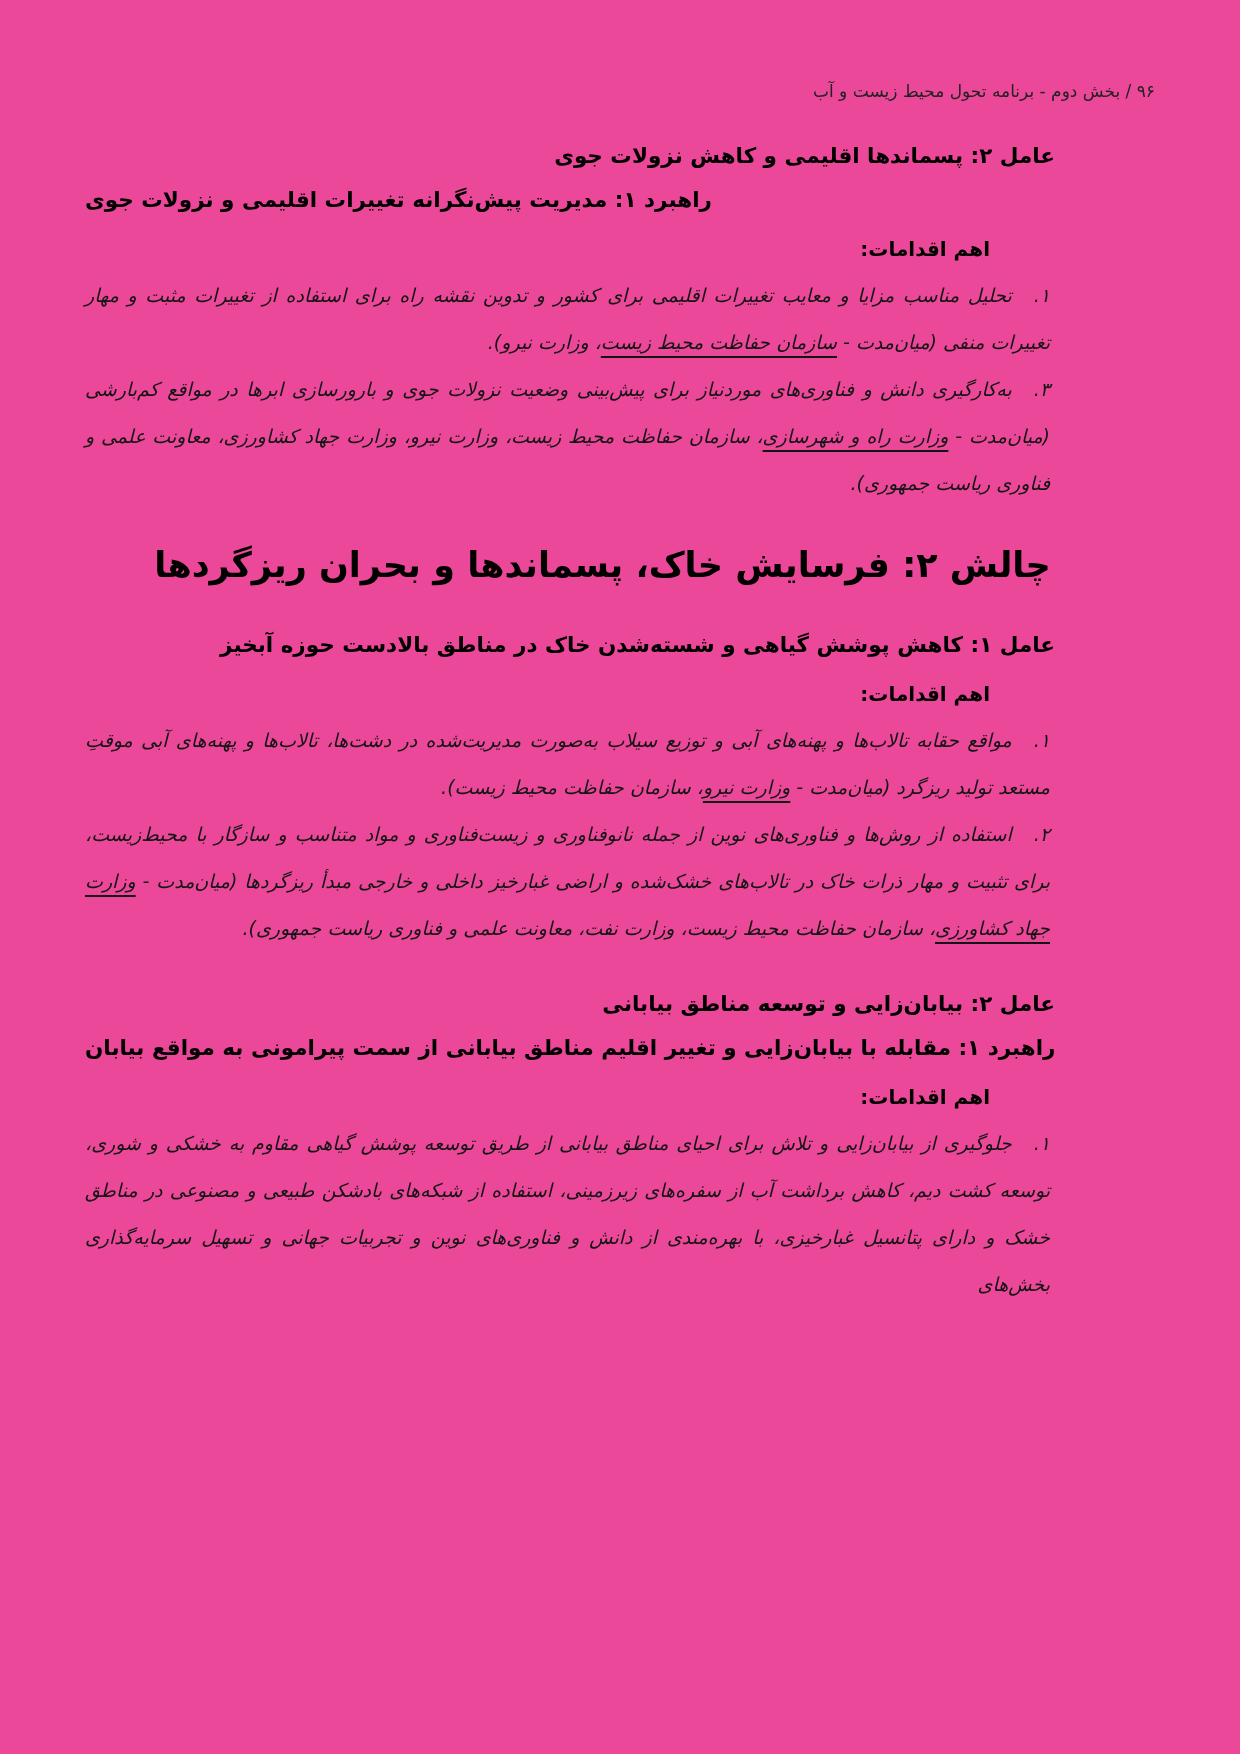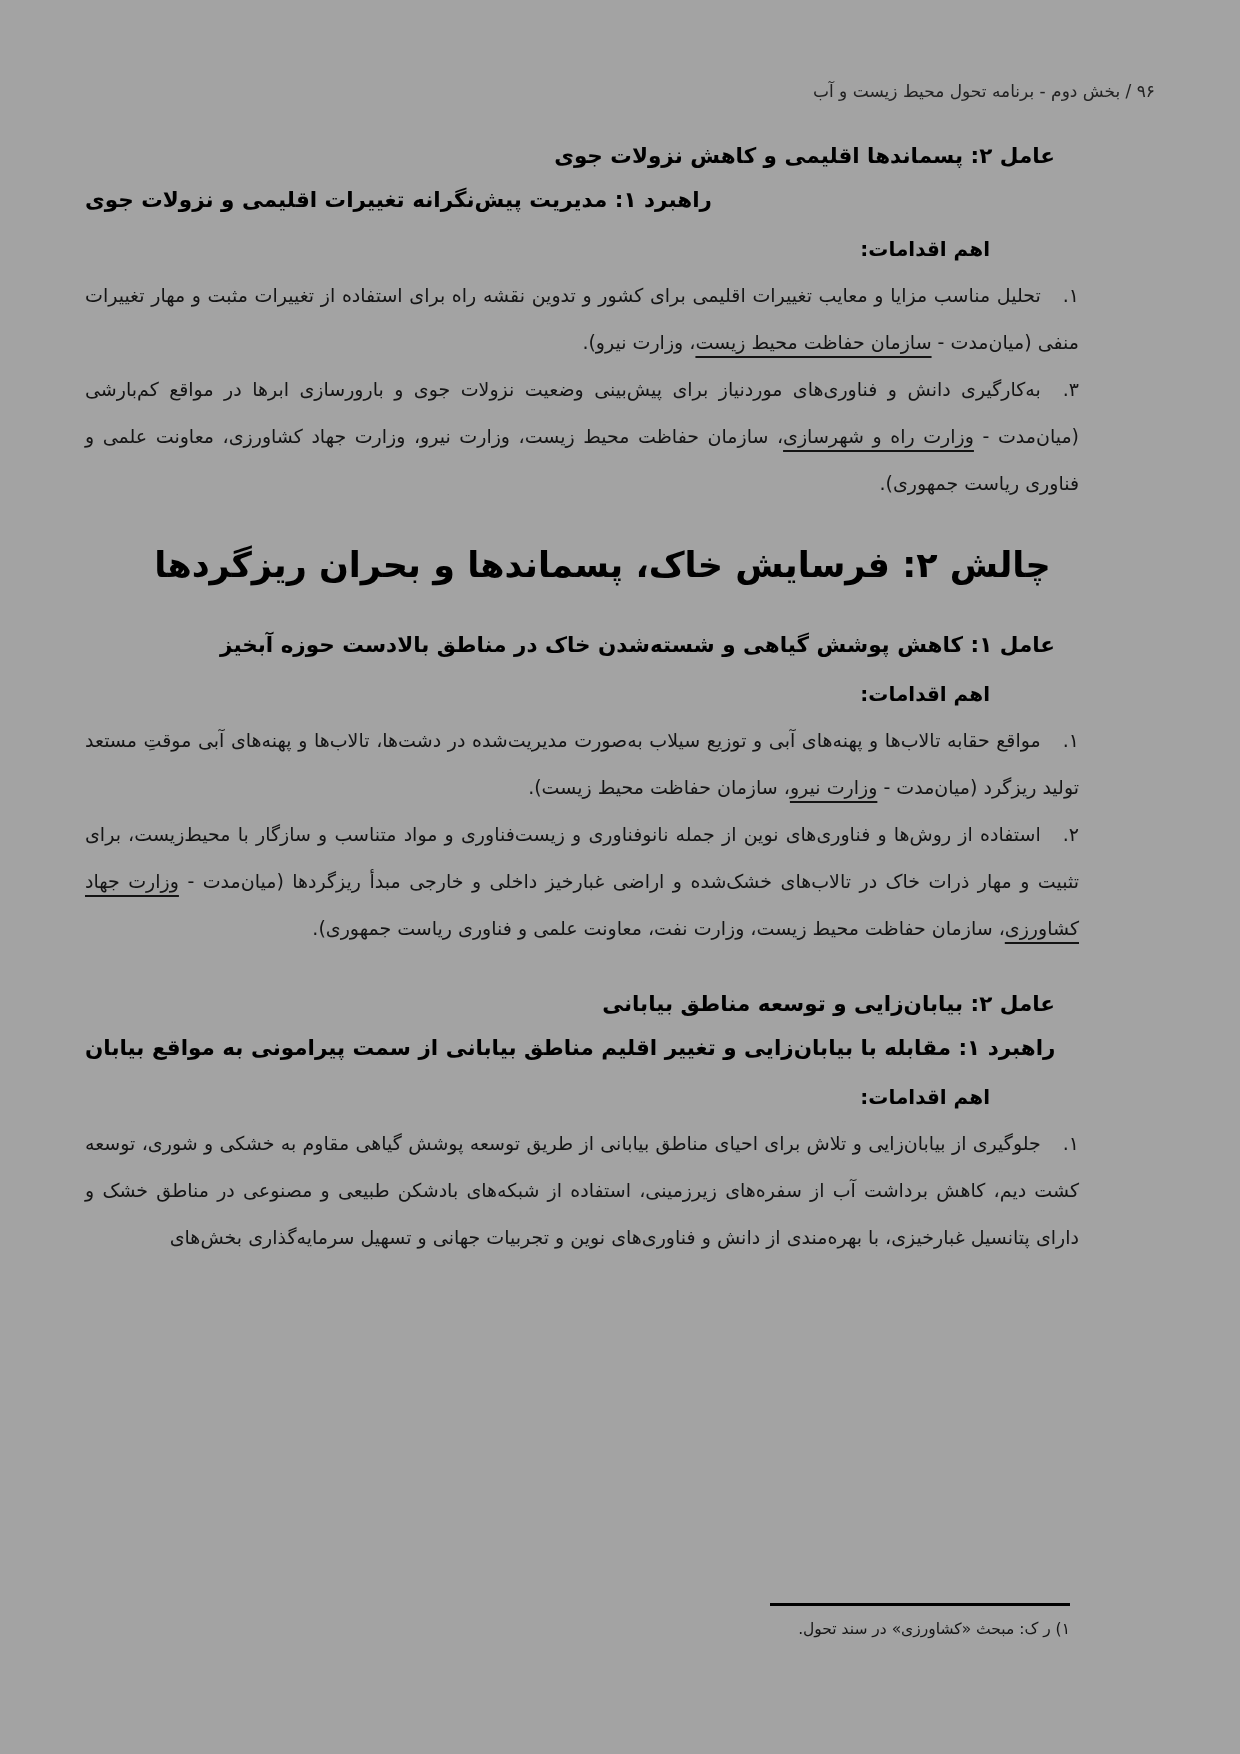--- a/index.html
+++ b/index.html
@@ -1,21 +1,21 @@
 <!DOCTYPE html>
 <html lang="fa" dir="rtl"><head>
 <meta charset="utf-8">
 <style>
   html,body{margin:0;padding:0;}
   body{
     width:1240px;height:1754px;background:#ffffff;color:#141414;
     font-family:"DejaVu Sans", sans-serif;
     direction:rtl;position:relative;overflow:hidden;
   }
-  .page{position:absolute;inset:0;background:#a3a3a3;}
+  .page{position:absolute;inset:0;background:#ec4899;}
   .content{padding:0 85px;}
   .running-header{
     padding-top:80px;font-size:17px;line-height:1.4;text-align:right;color:#222;
   }
   .sections h2{ 
     font-size:21.5px;font-weight:bold;line-height:36px;color:#000;
     margin:34px 100px 2px 0;text-align:right;
   }
   .sections h3{ 
     font-size:21.5px;font-weight:bold;line-height:36px;color:#000;
@@ -23,21 +23,21 @@
   }
   .sections h3 sup{font-size:13px;line-height:0;}
   .sections h1{ 
     font-size:35px;font-weight:800;line-height:56px;color:#000;
     margin:30px 35px 22px 0;text-align:center;letter-spacing:0;
   }
   .sections h4{ 
     font-size:20px;font-weight:bold;line-height:34px;color:#000;
     margin:14px 165px 6px 0;text-align:right;
   }
-  .items{margin:0 76px 0 0;}
+  .items{margin:0 105px 0 0;font-style:italic;}
   .item{
     margin:0;font-size:19px;line-height:47px;text-align:justify;
     text-justify:inter-word;color:#141414;
   }
   .item-num{margin-left:22px;}
   .u{
     text-decoration:underline;
     text-decoration-thickness:2px;
     text-underline-offset:7px;
   }
@@ -74,17 +74,13 @@
         <p class="item"><span class="item-num">۲.</span><span>استفاده از روش‌ها و فناوری‌های نوین از جمله نانوفناوری و زیست‌فناوری و مواد متناسب و سازگار با محیط‌زیست، برای تثبیت و مهار ذرات خاک در تالاب‌های خشک‌شده و اراضی غبارخیز داخلی و خارجی مبدأ ریزگردها (میان‌مدت - </span><span class="u">وزارت جهاد کشاورزی</span><span>، سازمان حفاظت محیط زیست، وزارت نفت، معاونت علمی و فناوری ریاست جمهوری).</span></p>
       </div>
       <h2>عامل ۲: بیابان‌زایی و توسعه مناطق بیابانی</h2>
       <h3><span>راهبرد ۱: مقابله با بیابان‌زایی و تغییر اقلیم مناطق بیابانی از سمت پیرامونی به مواقع بیابان</span></h3>
       <h4>اهم اقدامات:</h4>
       <div class="items">
         <p class="item"><span class="item-num">۱.</span><span>جلوگیری از بیابان‌زایی و تلاش برای احیای مناطق بیابانی از طریق توسعه پوشش گیاهی مقاوم به خشکی و شوری، توسعه کشت دیم، کاهش برداشت آب از سفره‌های زیرزمینی، استفاده از شبکه‌های بادشکن طبیعی و مصنوعی در مناطق خشک و دارای پتانسیل غبارخیزی، با بهره‌مندی از دانش و فناوری‌های نوین و تجربیات جهانی و تسهیل سرمایه‌گذاری بخش‌های</span></p>
       </div>
     </main>
 
-  <div class="footnote">
-    <div class="footnote-rule"></div>
-    <div class="footnote-text">۱) ر ک: مبحث «کشاورزی» در سند تحول.</div>
-  </div>
 </div>
 
 </body></html>

